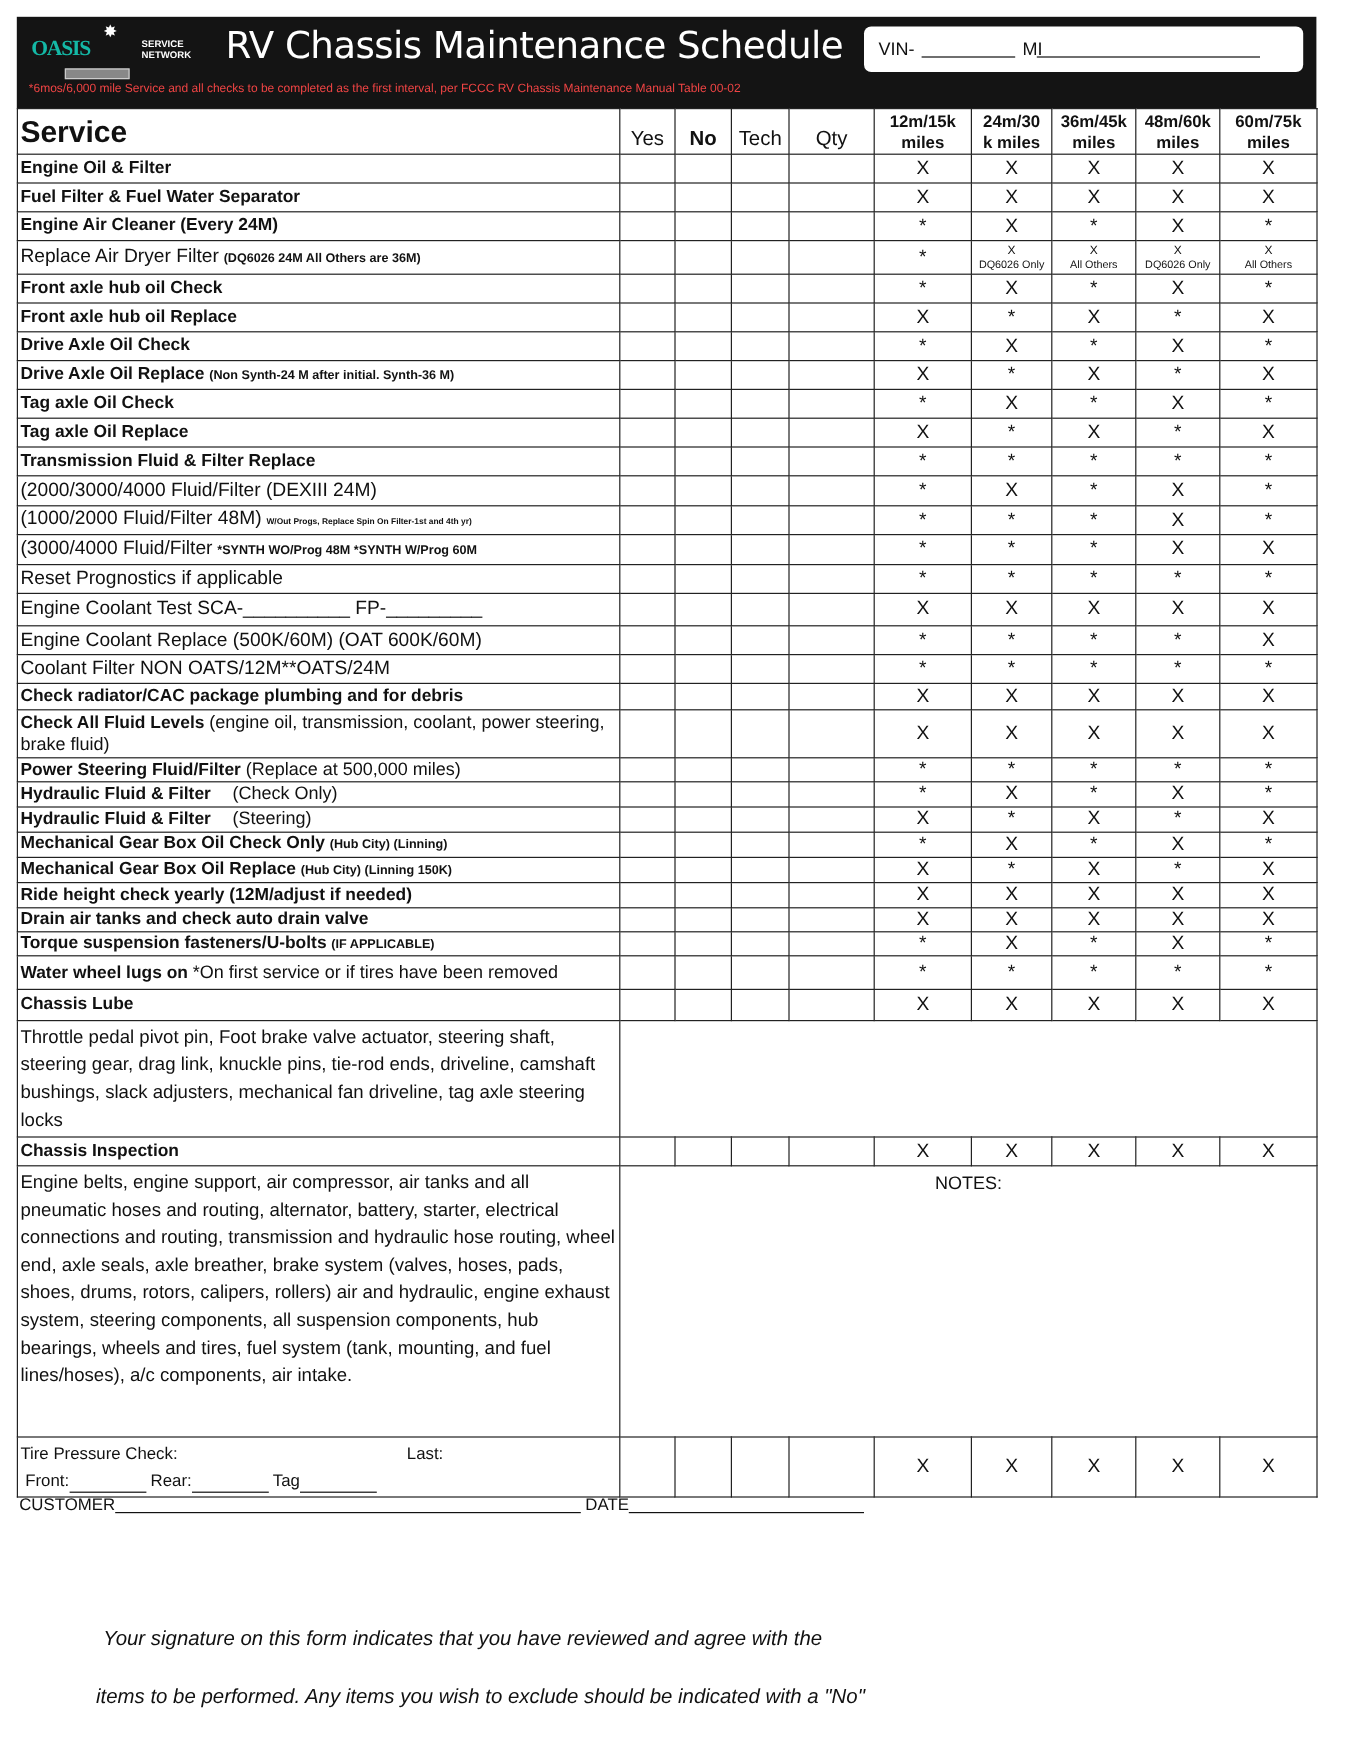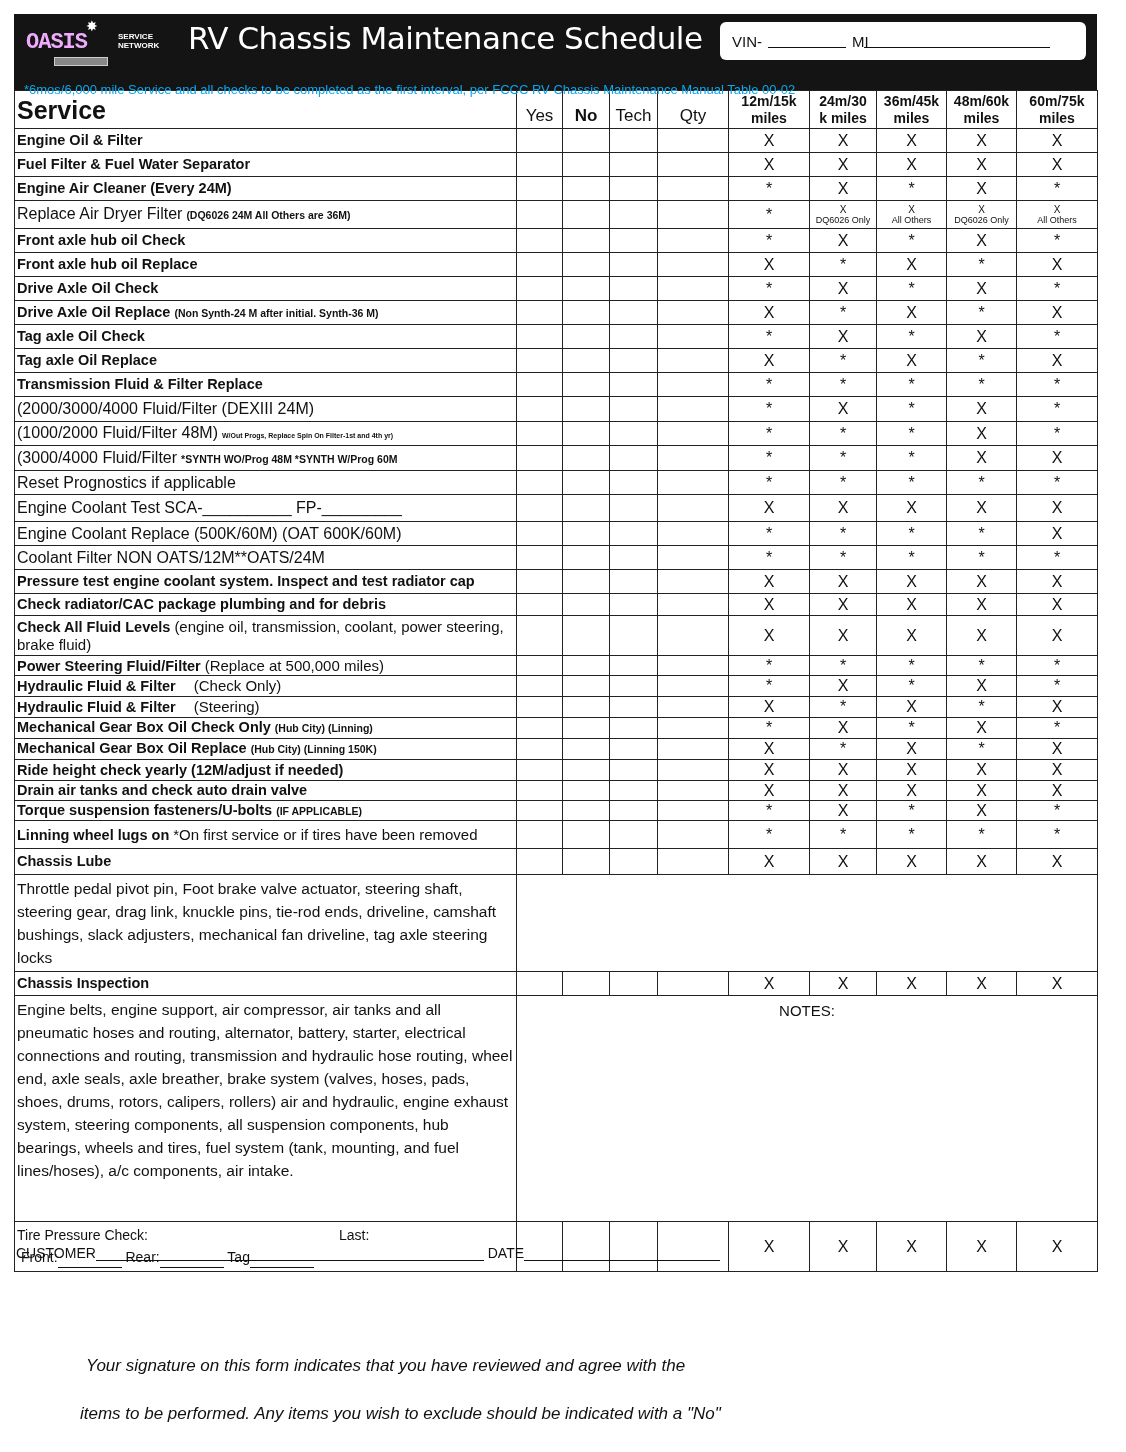--- a/index.html
+++ b/index.html
@@ -1,27 +1,27 @@
 <!DOCTYPE html>
 <html><head>
 <meta charset="utf-8">
 <style>
   html, body { margin:0; padding:0; background:#ffffff; }
   body { width:1126px; height:1452px; position:relative; overflow:hidden; font-family:"Liberation Sans", sans-serif; color:#111; }
   .sheet { position:absolute; left:14px; top:14px; width:1083px; }
   .banner { background:#141414; color:#fff; height:76px; position:relative; }
   .logo { position:absolute; left:12px; top:10px; width:160px; height:42px; }
-  .logo-word { position:absolute; left:0; top:6px; font-family:Liberation Mono, monospace; font-weight:bold; font-size:22px; letter-spacing:-1px; color:#f0abfc; }
+  .logo-word { position:absolute; left:0; top:6px; font-family:Liberation Serif, serif; font-weight:bold; font-size:18px; letter-spacing:-1px; color:#14b8a6; }
   .logo-sub { position:absolute; left:92px; top:8px; font-size:8px; line-height:9px; font-weight:bold; color:#fff; }
   .logo-bar { position:absolute; left:28px; top:33px; width:52px; height:7px; background:#888; border:1px solid #ccc; }
   .logo-star { position:absolute; left:60px; top:-6px; font-size:14px; color:#fff; }
   .title { position:absolute; left:174px; top:6px; font-size:31px; font-family:"DejaVu Sans", sans-serif; font-weight:normal; letter-spacing:-0.5px; }
   .vin-box { position:absolute; left:706px; top:8px; width:366px; height:38px; background:#fff; border-radius:6px; color:#111; font-size:15px; }
   .vin-box span { position:absolute; top:11px; }
-  .subtitle { position:absolute; left:10px; top:68px; font-size:13px; color:#0ea5e9; }
+  .subtitle { position:absolute; left:10px; top:55px; font-size:10px; color:#ef4444; }
   table { border-collapse:collapse; width:1083px; table-layout:fixed; }
   td, th { border:1.5px solid #222; padding:0 2px; font-size:14.5px; vertical-align:middle; }
   th { font-weight:bold; text-align:center; font-size:15px; line-height:18px; }
   th.svc { text-align:left; font-size:25px; font-weight:bold; }
   th.yn { font-weight:normal; font-size:17px; padding-top:12px; }
   th.int { font-size:14px; line-height:17px; }
   td.svc { text-align:left; line-height:17px; }
   td.mark { text-align:center; font-size:16px; }
   td.mark .small { display:block; font-size:9px; line-height:10px; }
   td.mark .tiny-x { display:block; font-size:10px; line-height:10px; }
@@ -306,32 +306,20 @@
           <td></td>
           <td></td>
           <td></td>
           <td></td>
           <td class="mark">*</td>
           <td class="mark">*</td>
           <td class="mark">*</td>
           <td class="mark">*</td>
           <td class="mark">*</td>
         </tr>
-        <tr style="height: 24px;">
-          <td class="svc"><span class="b">Pressure test engine coolant system. Inspect and test radiator cap</span></td>
-          <td></td>
-          <td></td>
-          <td></td>
-          <td></td>
-          <td class="mark">X</td>
-          <td class="mark">X</td>
-          <td class="mark">X</td>
-          <td class="mark">X</td>
-          <td class="mark">X</td>
-        </tr>
         <tr style="height: 22px;">
           <td class="svc"><span class="b">Check radiator/CAC package plumbing and for debris</span></td>
           <td></td>
           <td></td>
           <td></td>
           <td></td>
           <td class="mark">X</td>
           <td class="mark">X</td>
           <td class="mark">X</td>
           <td class="mark">X</td>
@@ -439,21 +427,21 @@
           <td></td>
           <td></td>
           <td></td>
           <td class="mark">*</td>
           <td class="mark">X</td>
           <td class="mark">*</td>
           <td class="mark">X</td>
           <td class="mark">*</td>
         </tr>
         <tr style="height: 28px;">
-          <td class="svc"><span class="b">Linning wheel lugs on</span><span style="font-size: 15px; margin-left: 4px;">*On first service or if tires have been removed</span></td>
+          <td class="svc"><span class="b">Water wheel lugs on</span><span style="font-size: 15px; margin-left: 4px;">*On first service or if tires have been removed</span></td>
           <td></td>
           <td></td>
           <td></td>
           <td></td>
           <td class="mark">*</td>
           <td class="mark">*</td>
           <td class="mark">*</td>
           <td class="mark">*</td>
           <td class="mark">*</td>
         </tr>

